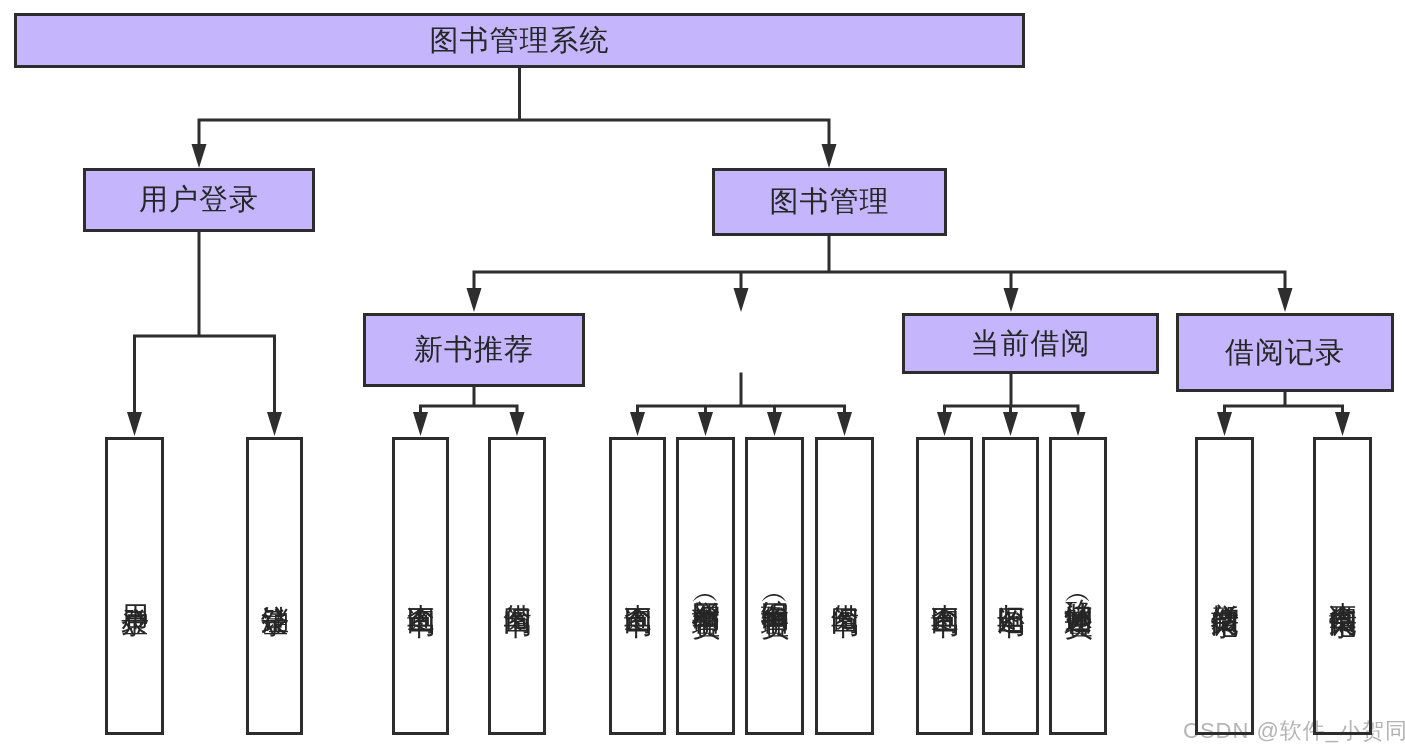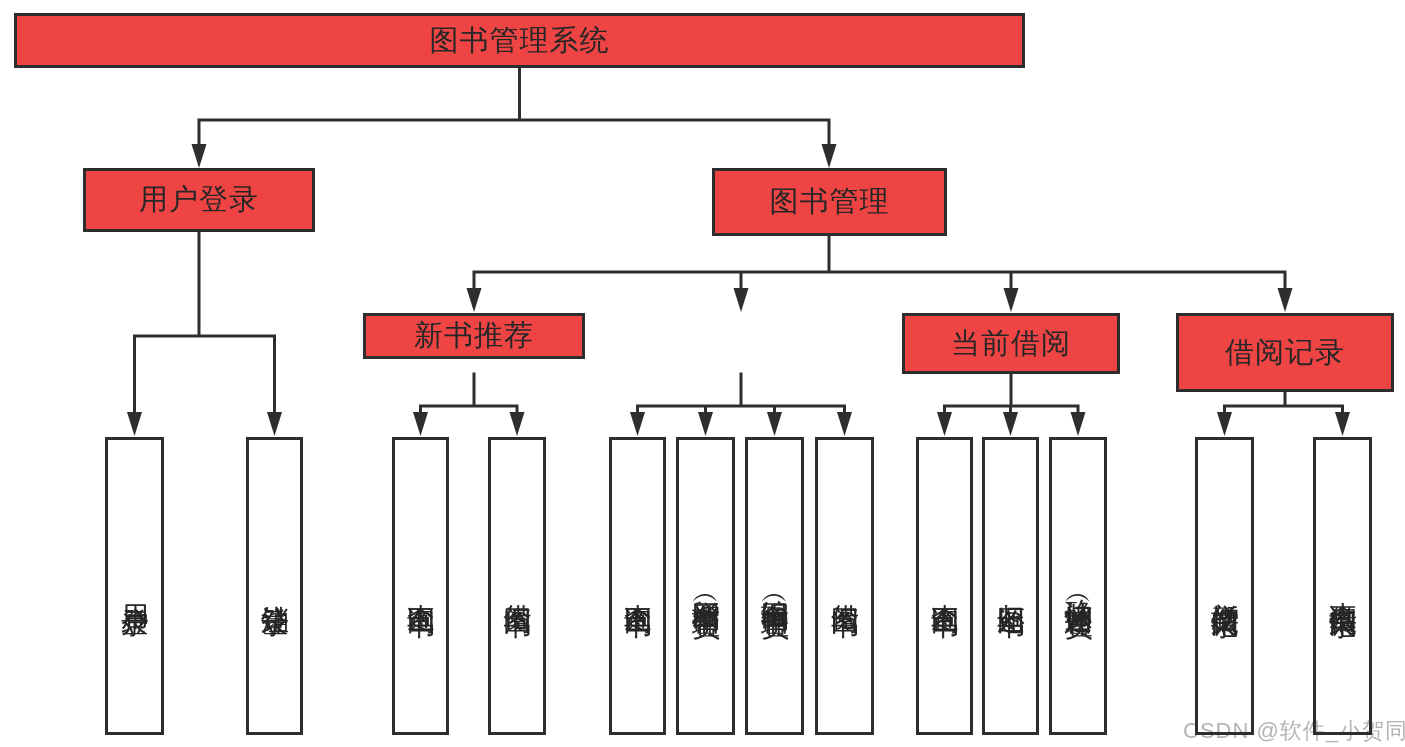--- a/index.html
+++ b/index.html
@@ -8,21 +8,21 @@
     position:relative;
     width:1405px;height:747px;
     background:#ffffff;
     font-family:"Liberation Sans", sans-serif;
     overflow:hidden;
   }
   .connectors{position:absolute;left:0;top:0;z-index:1;}
   .hbox{
     position:absolute;
     box-sizing:border-box;
-    background:#ef4444;
+    background:#c4b5fd;
     border:3px solid #2d2d2d;
     display:flex;align-items:center;justify-content:center;
     font-size:29px;color:#262626;
     letter-spacing:1px;
     z-index:2;
   }
   .vbox{
     position:absolute;
     box-sizing:border-box;
     background:#ffffff;
@@ -99,24 +99,24 @@
     <span>图书管理系统</span>
   </div>
 
   <div class="hbox" style="left:83px;top:168px;width:232px;height:64px;">
     <span>用户登录</span>
   </div>
   <div class="hbox" style="left:712px;top:168px;width:235px;height:68px;">
     <span>图书管理</span>
   </div>
 
-  <div class="hbox" style="left:363px;top:313px;width:222px;height:46px;">
+  <div class="hbox" style="left:363px;top:313px;width:222px;height:74px;">
     <span>新书推荐</span>
   </div>
-  <div class="hbox" style="left:902px;top:313px;width:218px;height:61px;">
+  <div class="hbox" style="left:902px;top:313px;width:257px;height:61px;">
     <span>当前借阅</span>
   </div>
   <div class="hbox" style="left:1176px;top:313px;width:218px;height:79px;">
     <span>借阅记录</span>
   </div>
 
   <div class="vbox" style="left:105px;top:437px;width:59px;height:298px;">
     <span class="vtext">用户登录</span>
   </div>
   <div class="vbox" style="left:246px;top:437px;width:57px;height:298px;">

